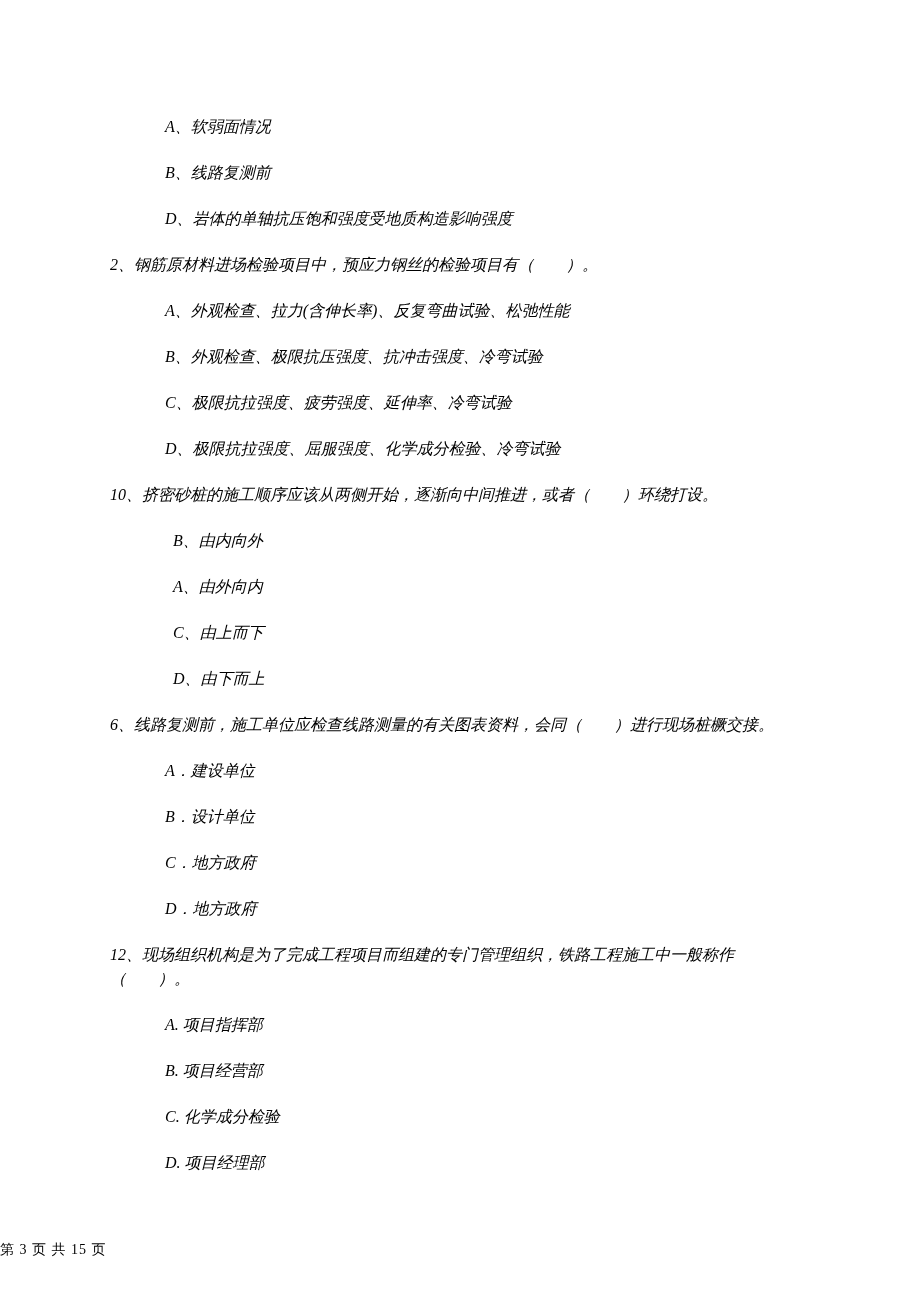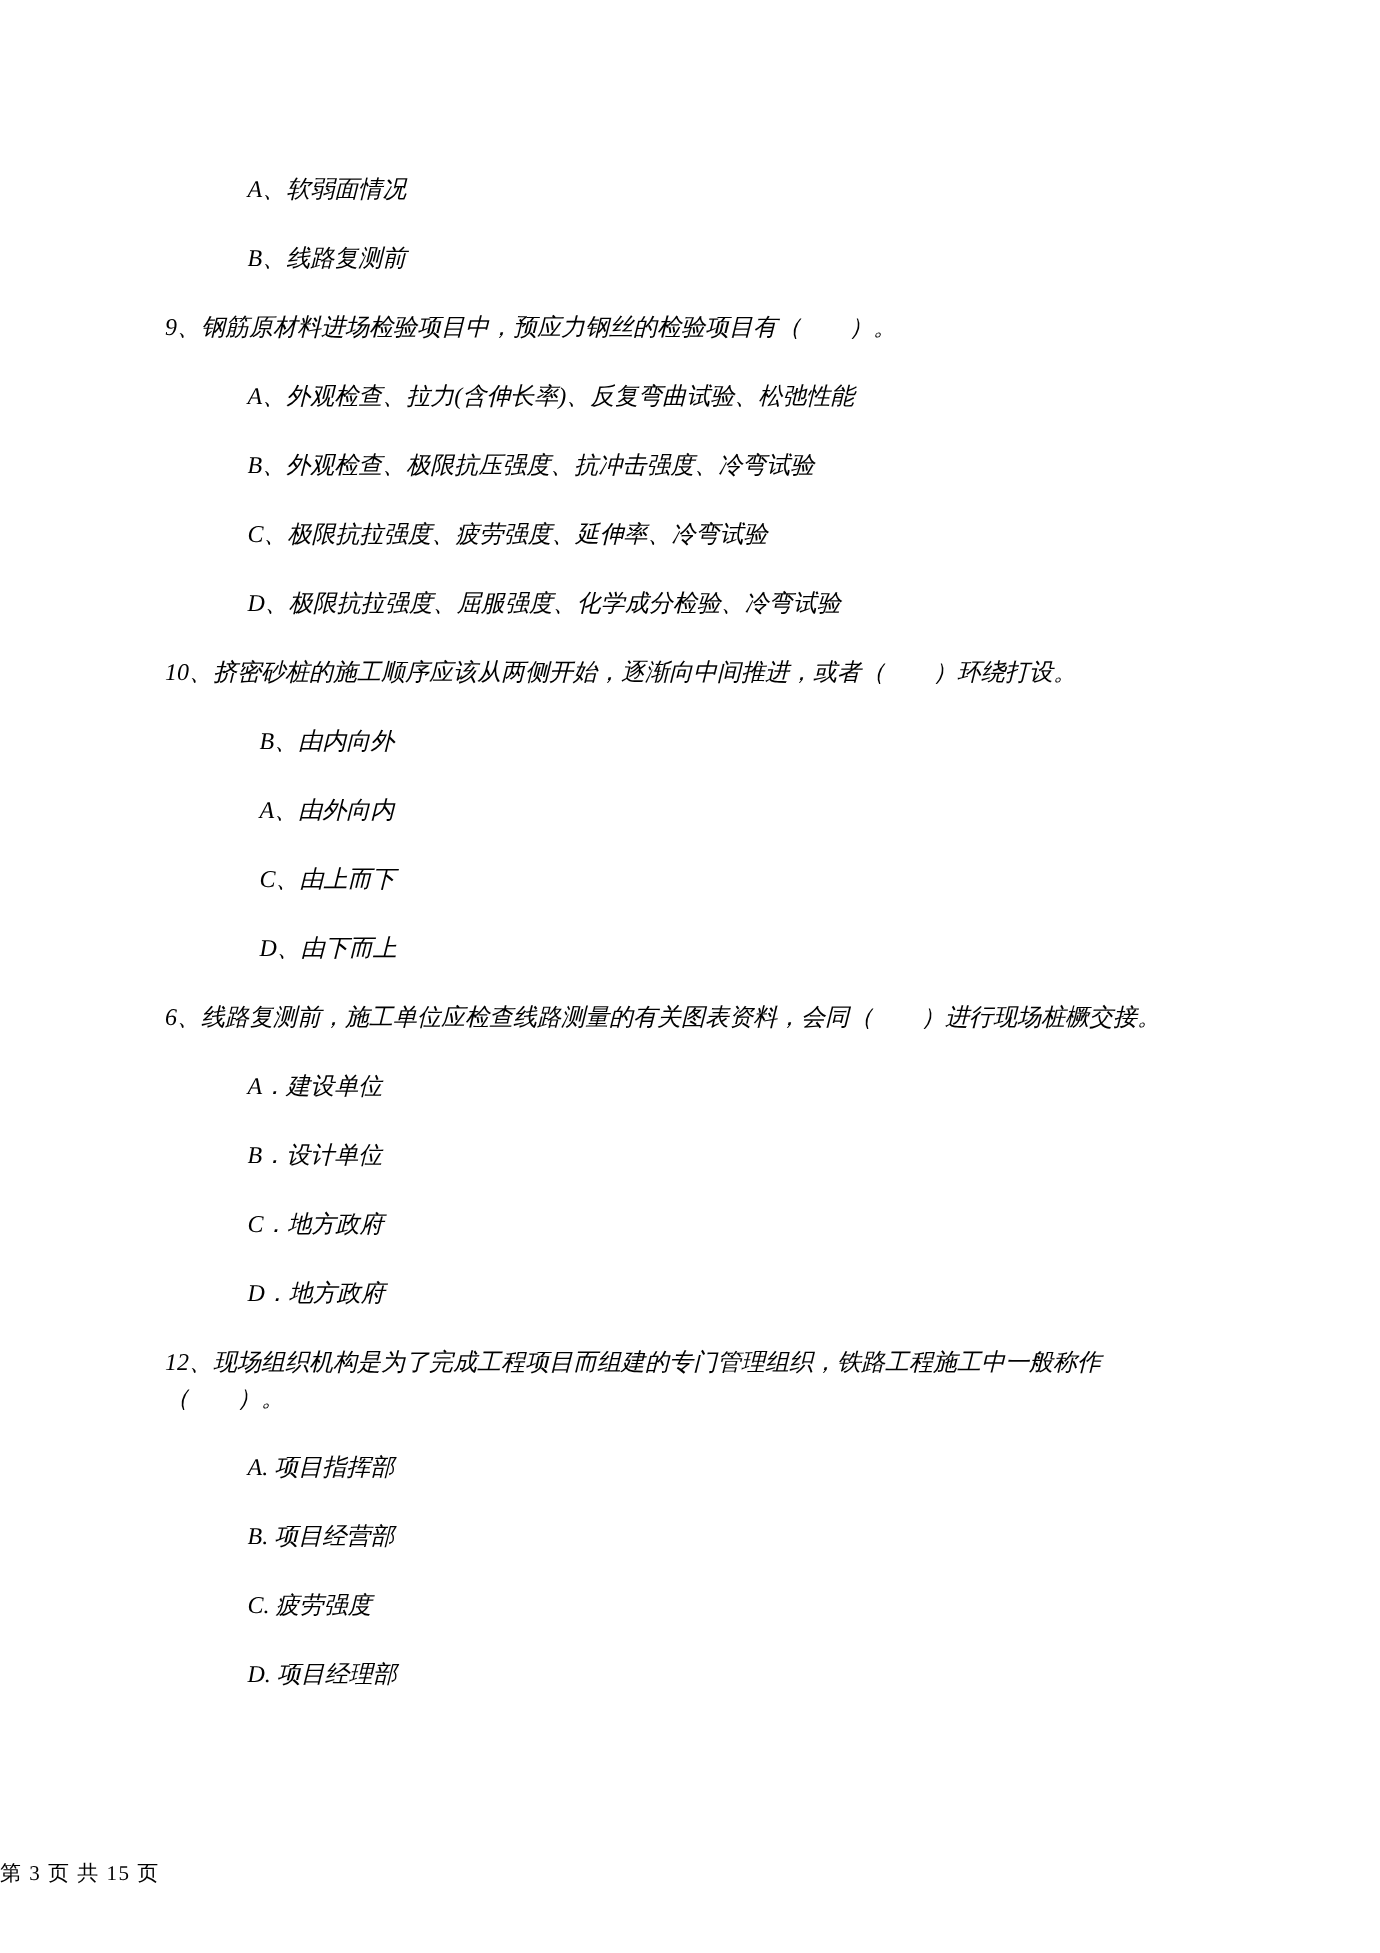--- a/index.html
+++ b/index.html
@@ -41,40 +41,41 @@
     letter-spacing: 1px;
   }
 </style>
 </head>
 <body>
 
 <div class="page">
 
   <div class="opt">A、软弱面情况</div>
   <div class="opt">B、线路复测前</div>
+  <div class="opt">D、岩体的单轴抗压饱和强度受地质构造影响强度</div>
 
-  <div class="q">9、钢筋原材料进场检验项目中，预应力钢丝的检验项目有（　　）。</div>
+  <div class="q">2、钢筋原材料进场检验项目中，预应力钢丝的检验项目有（　　）。</div>
   <div class="opt">A、外观检查、拉力(含伸长率)、反复弯曲试验、松弛性能</div>
   <div class="opt">B、外观检查、极限抗压强度、抗冲击强度、冷弯试验</div>
   <div class="opt">C、极限抗拉强度、疲劳强度、延伸率、冷弯试验</div>
   <div class="opt">D、极限抗拉强度、屈服强度、化学成分检验、冷弯试验</div>
 
   <div class="q">10、挤密砂桩的施工顺序应该从两侧开始，逐渐向中间推进，或者（　　）环绕打设。</div>
   <div class="opt2">B、由内向外</div>
   <div class="opt2">A、由外向内</div>
   <div class="opt2">C、由上而下</div>
   <div class="opt2">D、由下而上</div>
 
   <div class="q">6、线路复测前，施工单位应检查线路测量的有关图表资料，会同（　　）进行现场桩橛交接。</div>
   <div class="opt3">A．建设单位</div>
   <div class="opt3">B．设计单位</div>
   <div class="opt3">C．地方政府</div>
   <div class="opt3">D．地方政府</div>
 
   <div class="q">12、现场组织机构是为了完成工程项目而组建的专门管理组织，铁路工程施工中一般称作（　　）。</div>
   <div class="opt3">A. 项目指挥部</div>
   <div class="opt3">B. 项目经营部</div>
-  <div class="opt3">C. 疲劳强度</div>
+  <div class="opt3">C. 化学成分检验</div>
   <div class="opt3">D. 项目经理部</div>
 
 </div>
 
 <div class="footer">第 3 页 共 15 页</div>
 
 </body></html>

